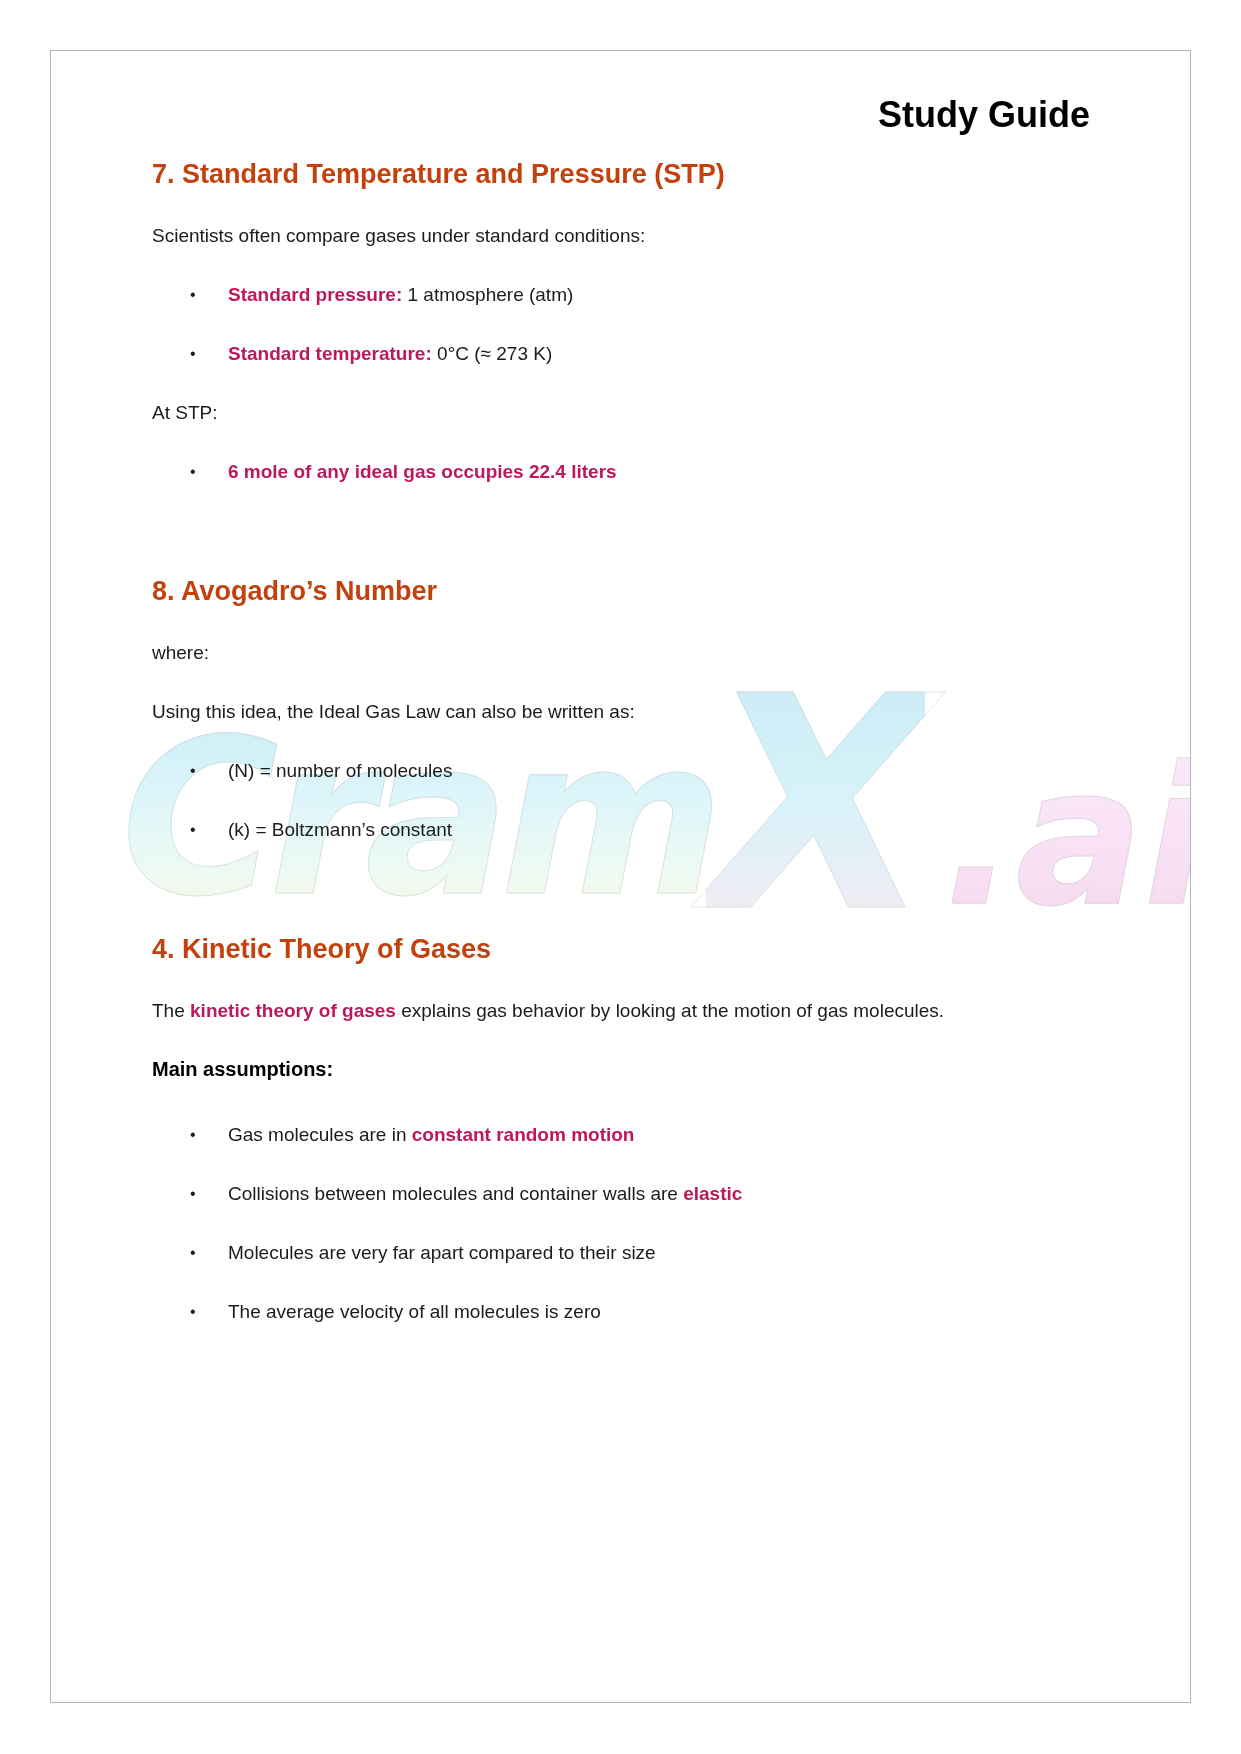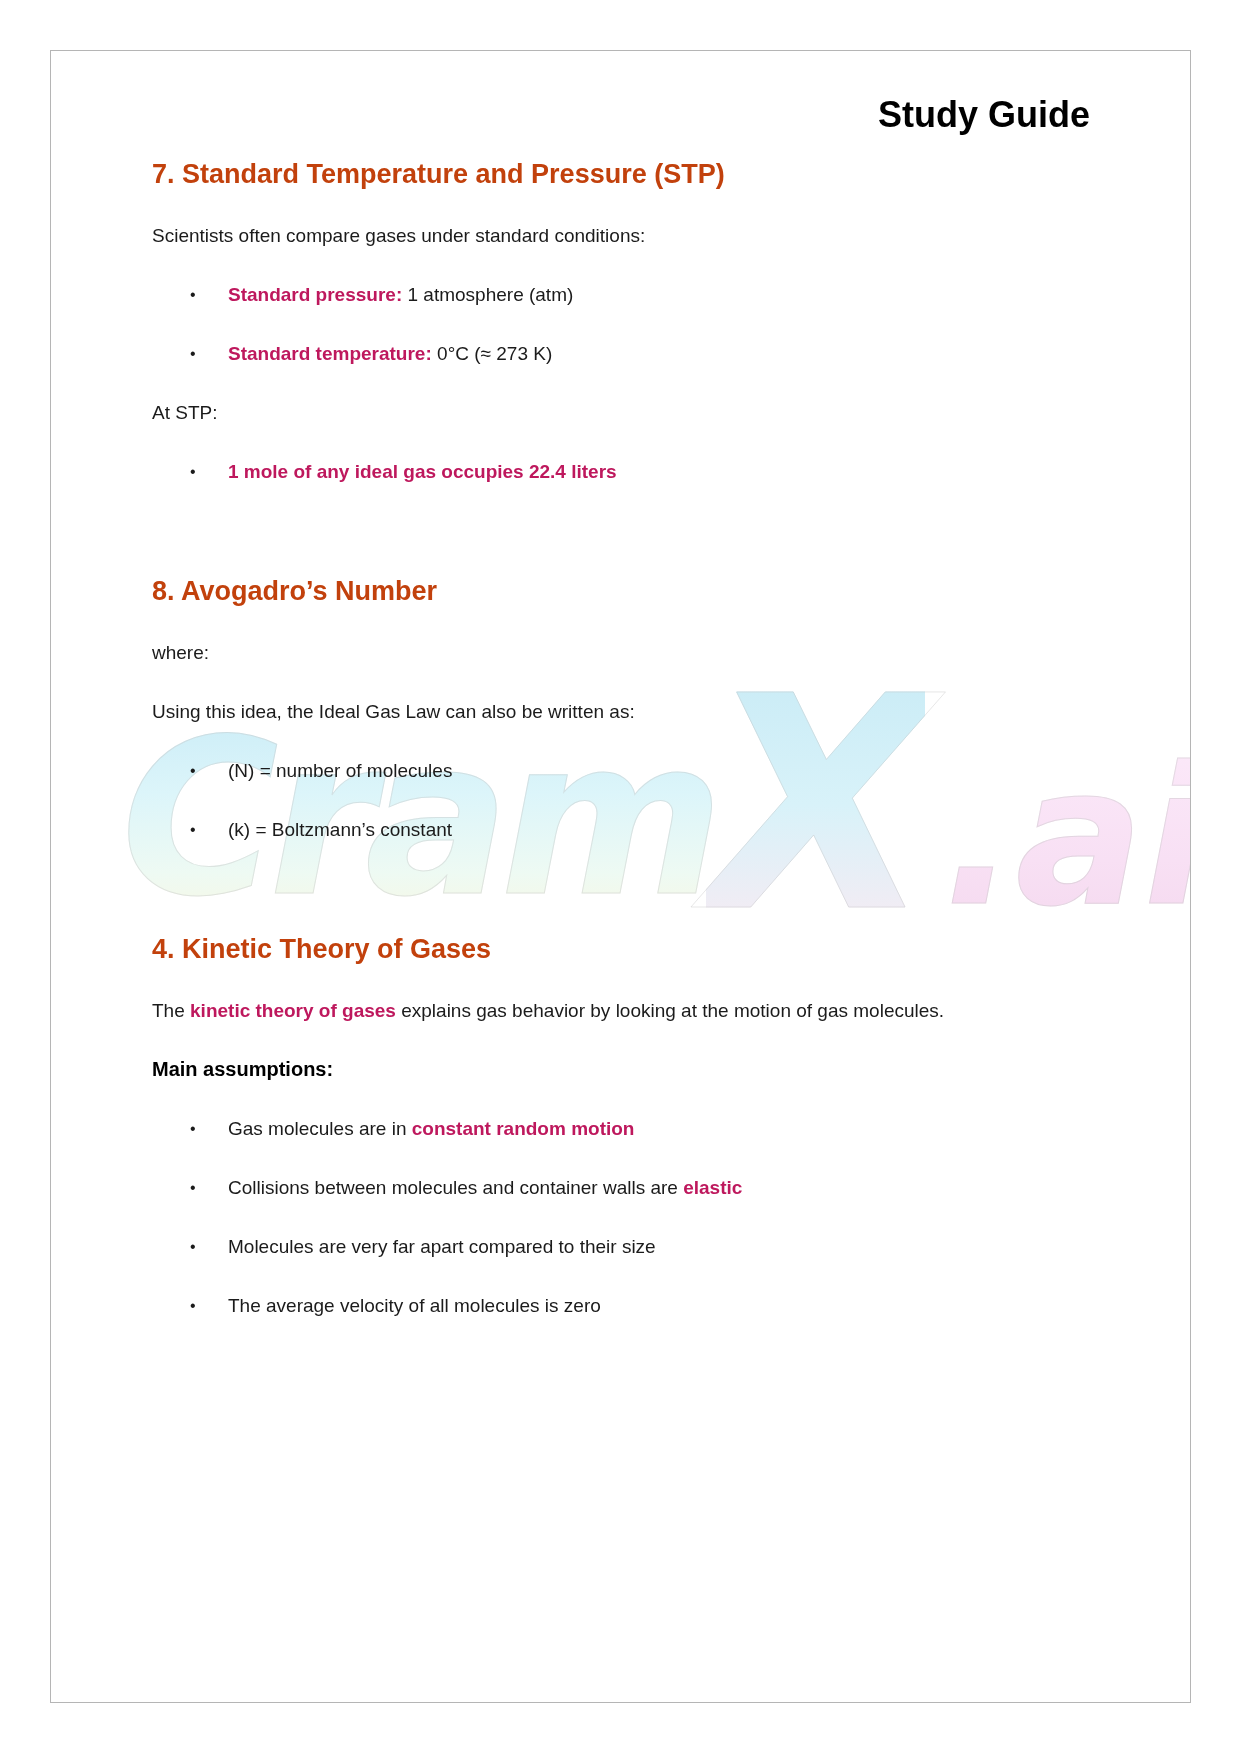--- a/index.html
+++ b/index.html
@@ -88,21 +88,21 @@
   .para {
     font-size: 19px;
     line-height: 37px;
     margin: 0 0 22px 0;
   }
   .subheading {
     font-size: 20px;
     line-height: 37px;
     font-weight: bold;
     color: #000000;
-    margin: 0 0 22px 0;
+    margin: 0 0 28px 0;
   }
   .bullet-row {
     display: flex;
     padding-left: 38px;
     font-size: 19px;
     line-height: 37px;
     margin: 0 0 22px 0;
   }
   .bullet-dot {
     flex: none;
@@ -164,21 +164,21 @@
 
     <div class="bullet-row">
       <span class="bullet-dot">•</span>
       <span class="bullet-text"><b>Standard temperature:</b><span> 0°C (≈ 273 K)</span></span>
     </div>
 
     <p class="para"><span>At STP:</span></p>
 
     <div class="bullet-row">
       <span class="bullet-dot">•</span>
-      <span class="bullet-text"><b>1 mole of any ideal gas occupies 22.4 liters</b></span>
+      <span class="bullet-text"><b>6 mole of any ideal gas occupies 22.4 liters</b></span>
     </div>
 
     <h2 class="section-heading spaced">8. Avogadro’s Number</h2>
 
 
     <p class="para"><span>where:</span></p>
 
     <p class="para"><span>Using this idea, the Ideal Gas Law can also be written as:</span></p>
 
     <div class="bullet-row">

